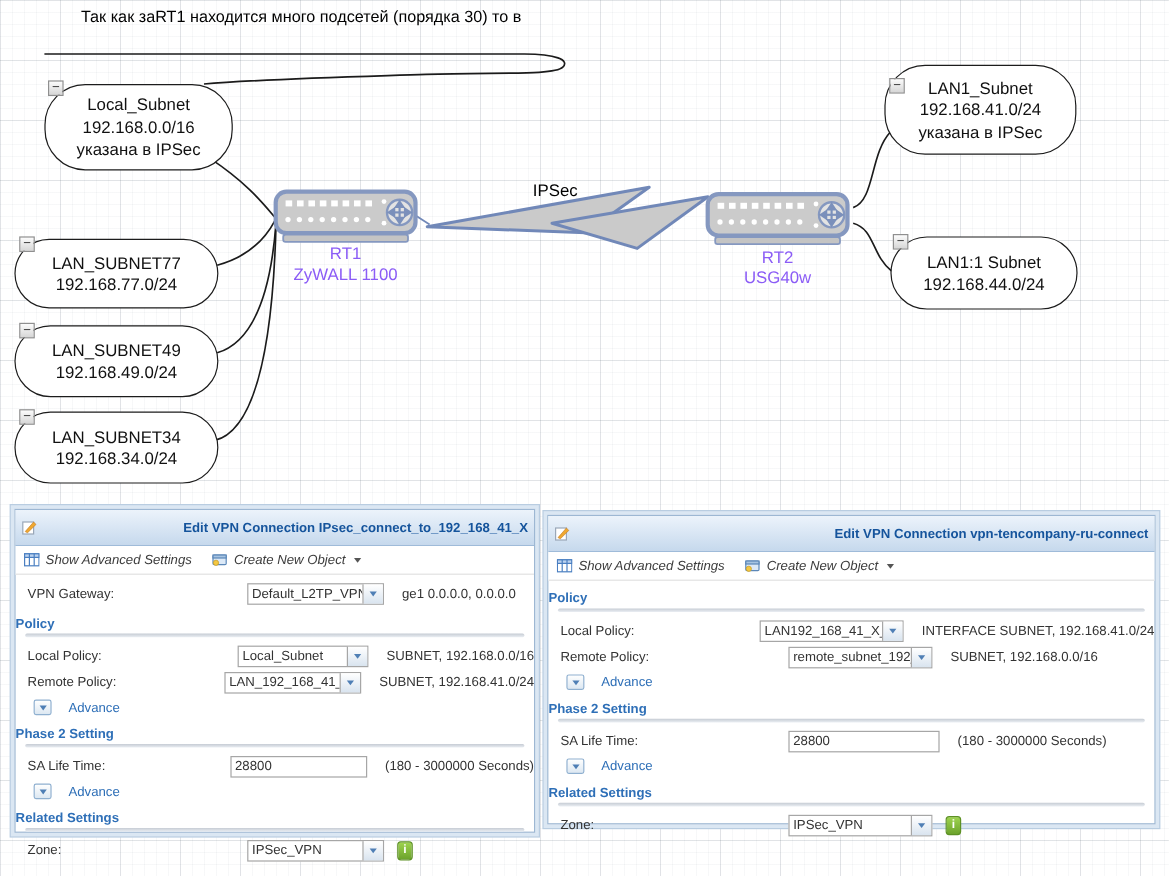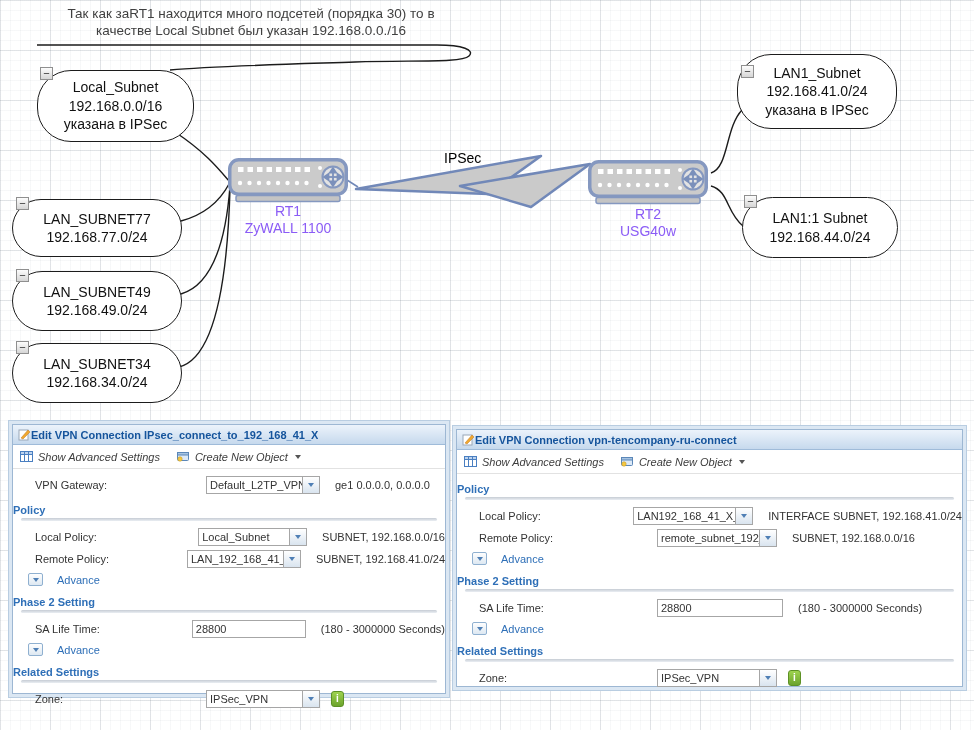--- a/index.html
+++ b/index.html
@@ -10,42 +10,42 @@
     background-image:
       linear-gradient(to right, rgba(110,120,135,0.16) 1px, transparent 1px),
       linear-gradient(to bottom, rgba(110,120,135,0.16) 1px, transparent 1px),
       linear-gradient(to right, rgba(140,150,165,0.07) 1px, transparent 1px),
       linear-gradient(to bottom, rgba(140,150,165,0.07) 1px, transparent 1px);
     background-size:50px 50px,50px 50px,10px 10px,10px 10px;
   }
   .abs{position:absolute;}
   
   #diagram-svg{position:absolute;left:0;top:0;z-index:1;}
-  .note{left:28px;top:5px;width:446px;text-align:center;font-size:13.5px;line-height:17px;color:#404040;z-index:2;}
+  .note{left:28px;top:5px;width:446px;text-align:center;font-size:13.5px;line-height:17px;color:#000000;z-index:2;}
   .bubble{position:absolute;z-index:2;background:#fff;border:1.6px solid #1c1c1c;border-radius:34px;
     display:flex;flex-direction:column;justify-content:center;align-items:center;
     font-size:14px;line-height:18.5px;color:#111;text-align:center;}
   .minus{position:absolute;z-index:3;width:13px;height:13px;box-sizing:border-box;
     border:1px solid #8f8f8f;background:linear-gradient(#fcfcfc,#d6d6d6);
     font-size:11px;line-height:10px;text-align:center;color:#333;}
   .rlabel{position:absolute;z-index:2;width:140px;text-align:center;color:#8b5cf6;font-size:14px;line-height:17px;}
   .ipsec-label{left:444px;top:150px;font-size:14px;color:#000000;z-index:2;}
   
   .window{position:absolute;z-index:4;background:#fff;
     border:1px solid #9db7d3;box-shadow:0 0 0 3px #dbe7f3,0 0 0 4px #b9cde1;}
   .titlebar{height:19px;background:linear-gradient(#ecf3fb,#c6d9ed);border-bottom:1px solid #9fbbd9;
-    display:flex;align-items:center;padding:0 5px;}
+    display:flex;align-items:center;padding:5px 5px;justify-content:space-between;}
   .title{font-size:11px;font-weight:bold;color:#15549c;white-space:nowrap;overflow:hidden;}
   .toolbar{height:23px;display:flex;align-items:center;gap:16px;padding:0 7px;
     border-bottom:1px solid #e2e2e2;background:#fff;font-size:11px;color:#3c3c3c;}
   .tool{display:flex;align-items:center;gap:5px;cursor:default;font-style:italic;}
   .caret{width:0;height:0;border-left:3.5px solid transparent;border-right:3.5px solid transparent;border-top:4px solid #555;margin-left:2px;}
   .content{padding-top:5px;font-size:11px;color:#333;}
   .frow{display:flex;align-items:center;height:22px;}
-  .flbl{box-sizing:border-box;padding-left:22px;}
+  .flbl{box-sizing:border-box;padding-left:10px;}
   .w-left .flbl{width:193px;}
   .w-right .flbl{width:200px;}
   .select{display:flex;align-items:stretch;height:18px;box-sizing:border-box;border:1px solid #a6a6a6;background:#fff;}
   .w-left .select{width:114px;}
   .w-right .select{width:120px;}
   .select .val{flex:1;padding:2px 3px 0 3px;white-space:nowrap;overflow:hidden;}
   .select .chev{width:16px;border-left:1px solid #a6a6a6;background:linear-gradient(#ffffff,#d9e4ef);
     display:flex;align-items:center;justify-content:center;}
   .tri-blue{width:0;height:0;border-left:3.5px solid transparent;border-right:3.5px solid transparent;border-top:4px solid #4f7fb5;}
   .info{margin-left:15px;white-space:nowrap;}
@@ -145,21 +145,20 @@
         <polygon points="105,28 102,23.5 108,23.5"></polygon>
       <polygon points="96,19 100.5,16 100.5,22"></polygon>
         <polygon points="114,19 109.5,16 109.5,22"></polygon>
     </g>
     <rect x="8" y="37.5" width="104" height="6" rx="2" fill="#c4c4c4" stroke="#8598c0" stroke-width="1.5"></rect>
   </g>
 </svg>
 
 <div class="abs note">
   <div>Так как заRT1 находится много подсетей (порядка 30) то в</div>
-  <div>качестве Local Subnet был указан 192.168.0.0./16</div>
 </div>
 
 <div class="abs ipsec-label">IPSec</div>
 
 <div class="bubble" style="left:37px;top:70px;width:155px;height:70px;">
   <div>Local_Subnet</div>
   <div>192.168.0.0/16</div>
   <div>указана в IPSec</div>
 </div>
 <div class="bubble" style="left:12px;top:199px;width:168px;height:56px;">

